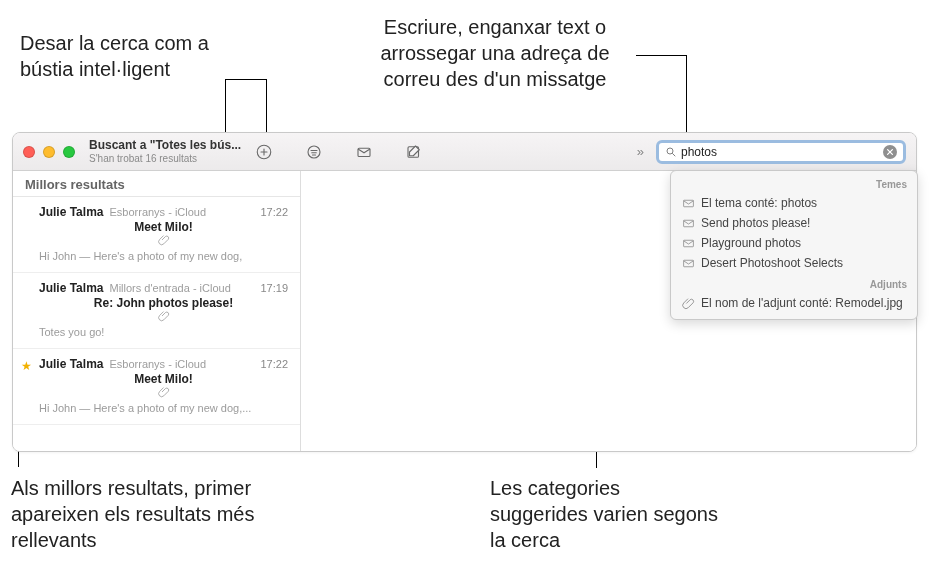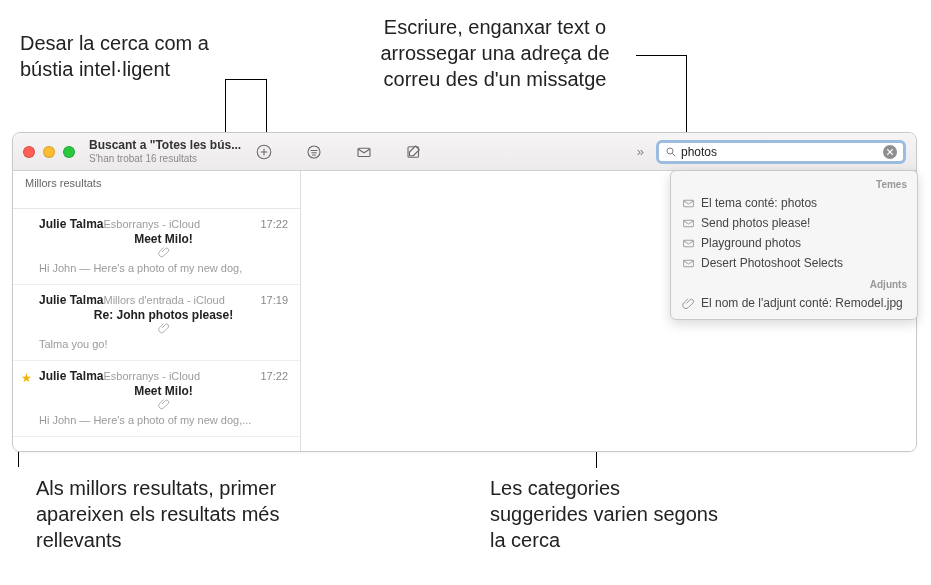--- a/index.html
+++ b/index.html
@@ -152,41 +152,42 @@
     background: #fff;
     overflow-y: hidden;
   }
   .mail-pane {
     flex: 1;
     background: #fff;
     position: relative;
   }
 
   .section-header {
-    font-size: 11px;
-    font-weight: 400;
+    font-size: 13px;
+    font-weight: 700;
     color: #656565;
-    padding: 6px 12px 19px;
+    padding: 6px 12px 4px;
     border-bottom: 1px solid #e6e6e6;
     display: flex;
     justify-content: space-between;
     align-items: center;
   }
   .section-header .refresh {
     color: #888;
   }
 
   .msg {
     padding: 8px 12px 10px 26px;
     border-bottom: 1px solid #eee;
     position: relative;
   }
   .msg .row1 {
     display: flex;
     align-items: baseline;
+    gap: 6px;
   }
   .msg .sender {
     font-weight: 700;
     font-size: 12px;
     color: #222;
   }
   .msg .folder {
     font-size: 11px;
     color: #9d9d9d;
     flex: 1;
@@ -268,21 +269,21 @@
 
 <div class="callout" style="left:20px; top:30px; width:210px;">Desar la cerca com a bústia intel·ligent</div>
 <div class="callout-line" style="left:225px; top:80px; height:52px;"></div>
 <div class="callout-line" style="left:225px; top:79px; height:1px; width:41px;"></div>
 <div class="callout-line" style="left:266px; top:79px; height:60px;"></div>
 
 <div class="callout" style="left:350px; top:14px; width:290px; text-align:center;">Escriure, enganxar text o arrossegar una adreça de correu des d'un missatge</div>
 <div class="callout-line" style="left:636px; top:55px; height:1px; width:50px;"></div>
 <div class="callout-line" style="left:686px; top:55px; height:84px;"></div>
 
-<div class="callout" style="left:36px; top:475px; width:260px;">Als millors resultats, primer apareixen els resultats més rellevants</div>
+<div class="callout" style="left:11px; top:475px; width:260px;">Als millors resultats, primer apareixen els resultats més rellevants</div>
 <div class="callout-line" style="left:18px; top:172px; height:295px;"></div>
 
 <div class="callout" style="left:490px; top:475px; width:230px;">Les categories suggerides varien segons la cerca</div>
 <div class="callout-line" style="left:596px; top:318px; height:150px;"></div>
 
 <div class="mail-window">
   <div class="toolbar">
     <div class="traffic">
       <div class="dot red"></div>
       <div class="dot yellow"></div>
@@ -366,21 +367,21 @@
           <span class="time">17:19</span>
         </div>
         <div class="subject">
           <span>Re: John photos please!</span>
           <span class="clip">
             <svg width="12" height="12" viewBox="0 0 24 24">
                 <path d="M8 12l7-7a4 4 0 015.6 5.6l-9 9a6 6 0 01-8.5-8.5l8-8" fill="none" stroke="currentColor" stroke-width="1.6"></path>
               </svg>
           </span>
         </div>
-        <div class="preview">Talma you go!</div>
+        <div class="preview">Totes you go!</div>
       </div>
 
 
       <div class="msg">
         <span class="star">★</span>
         <div class="row1">
           <span class="sender">Julie Talma</span>
           <span class="folder">Esborranys - iCloud</span>
           <span class="time">17:22</span>
         </div>

